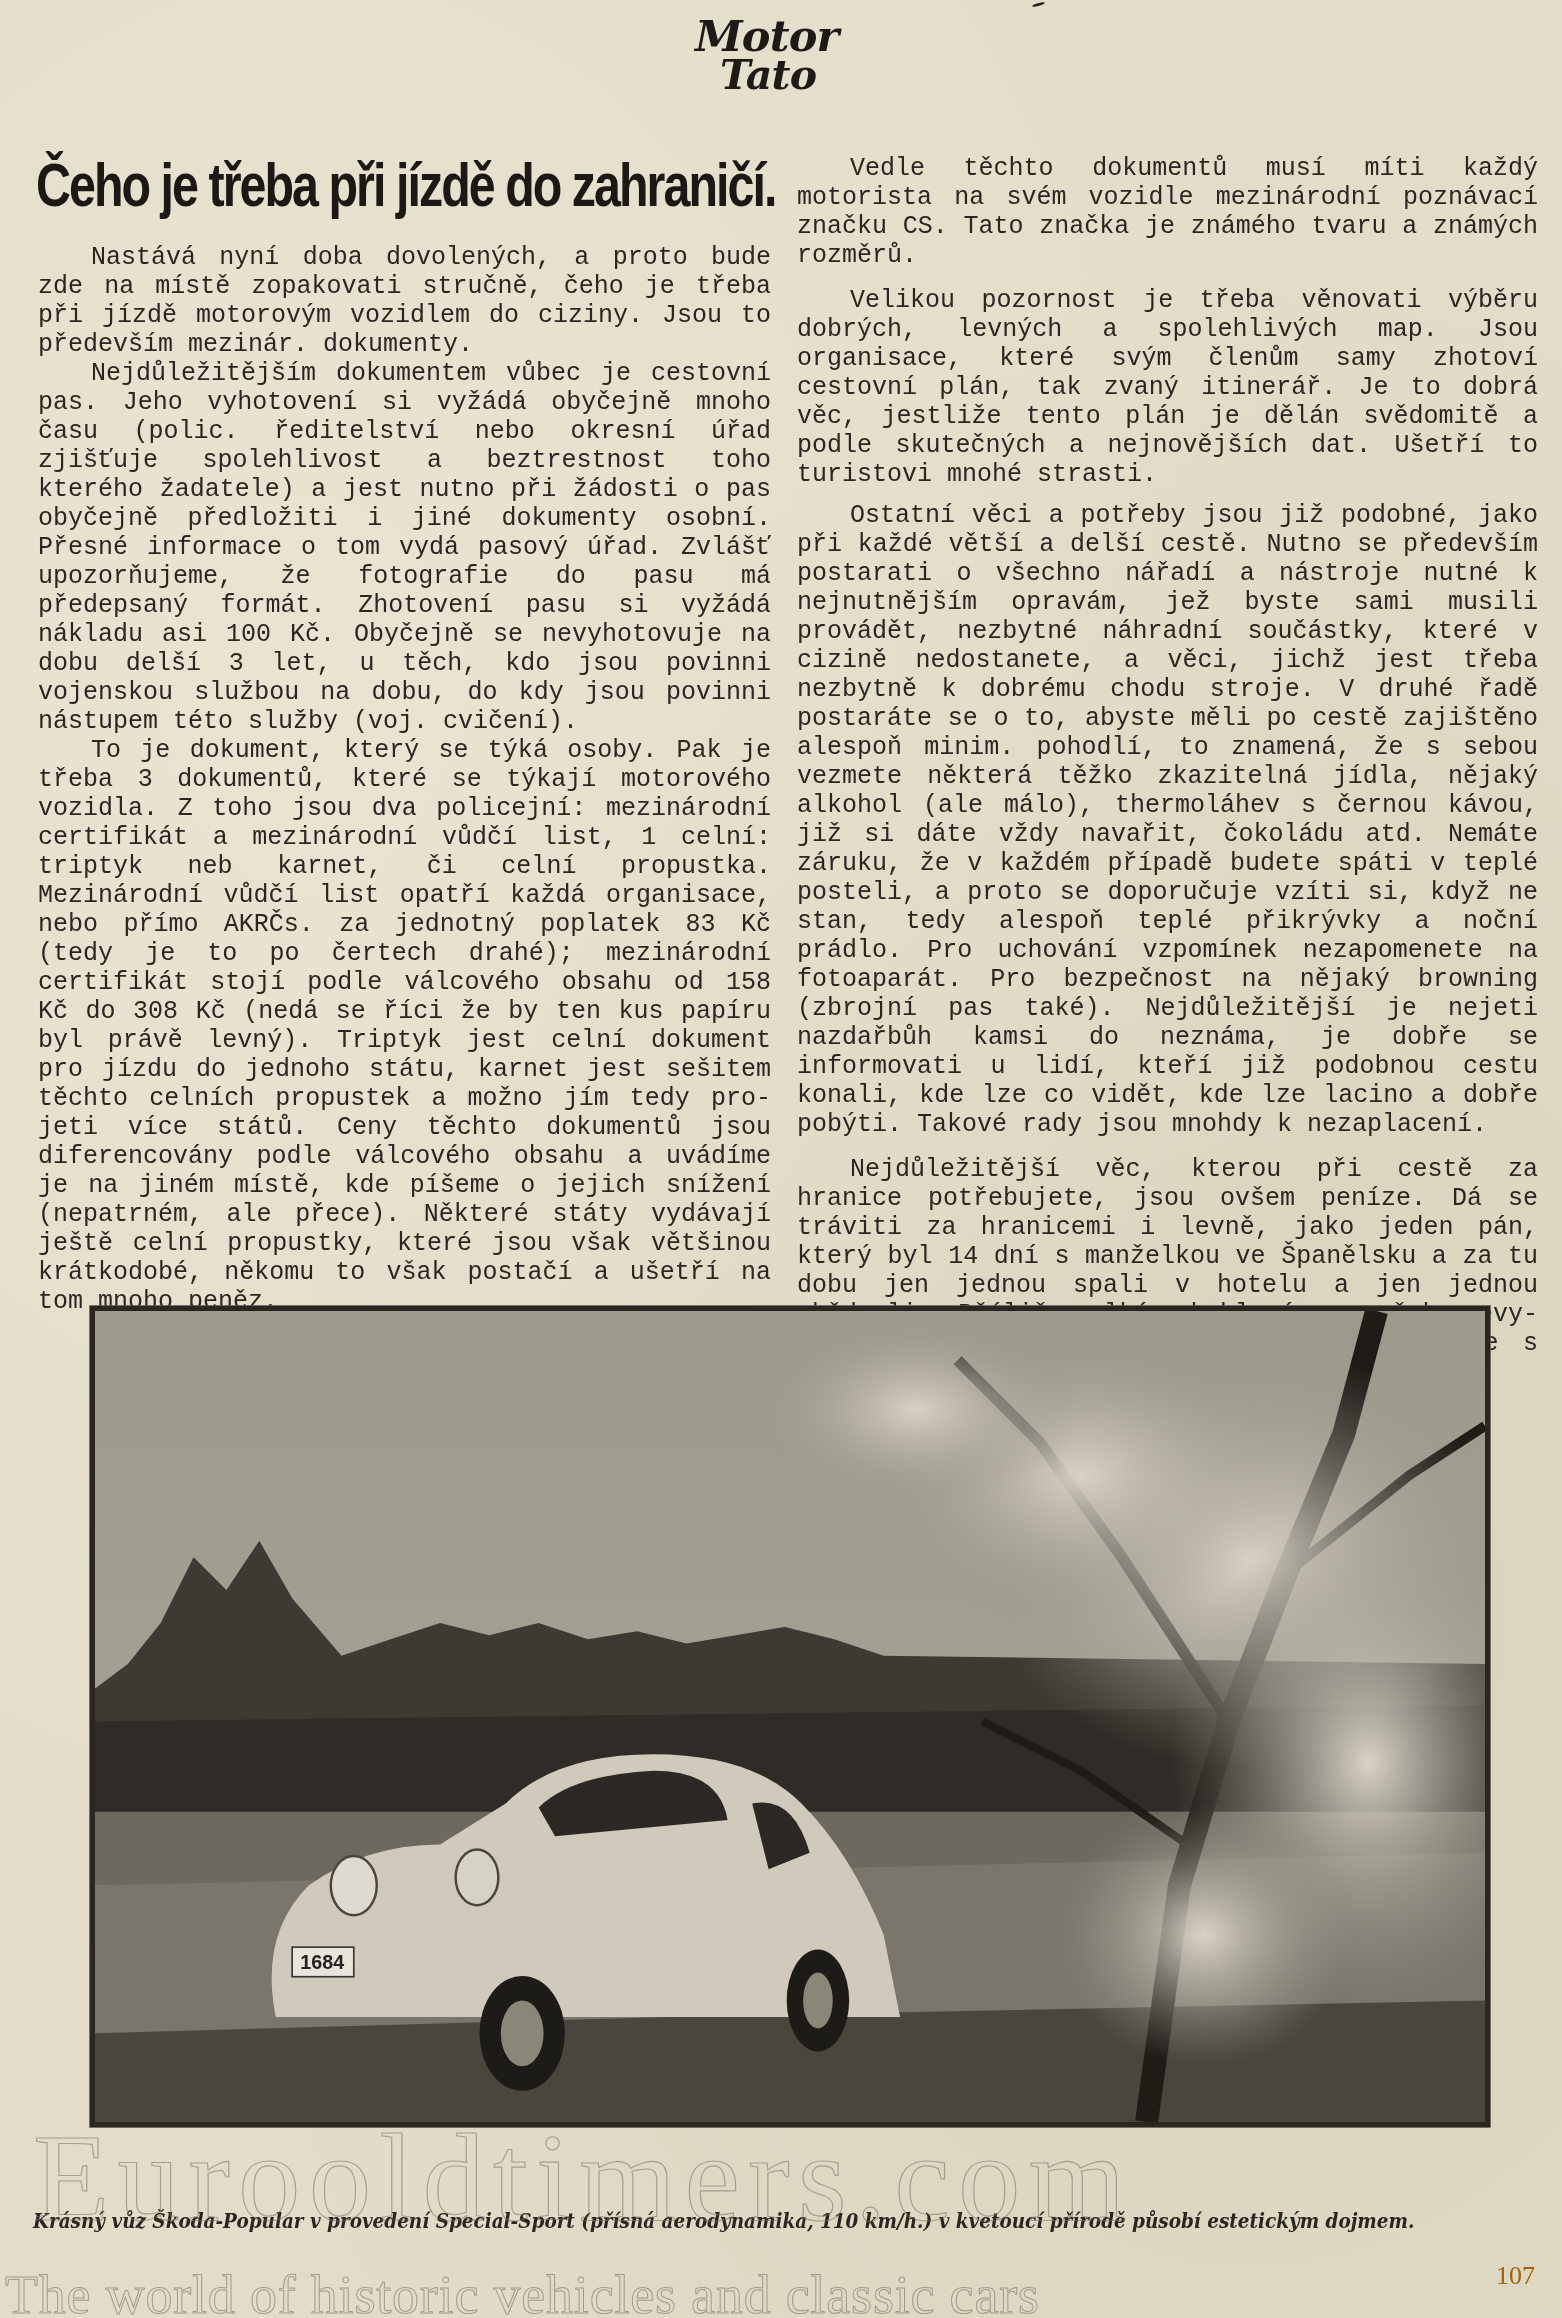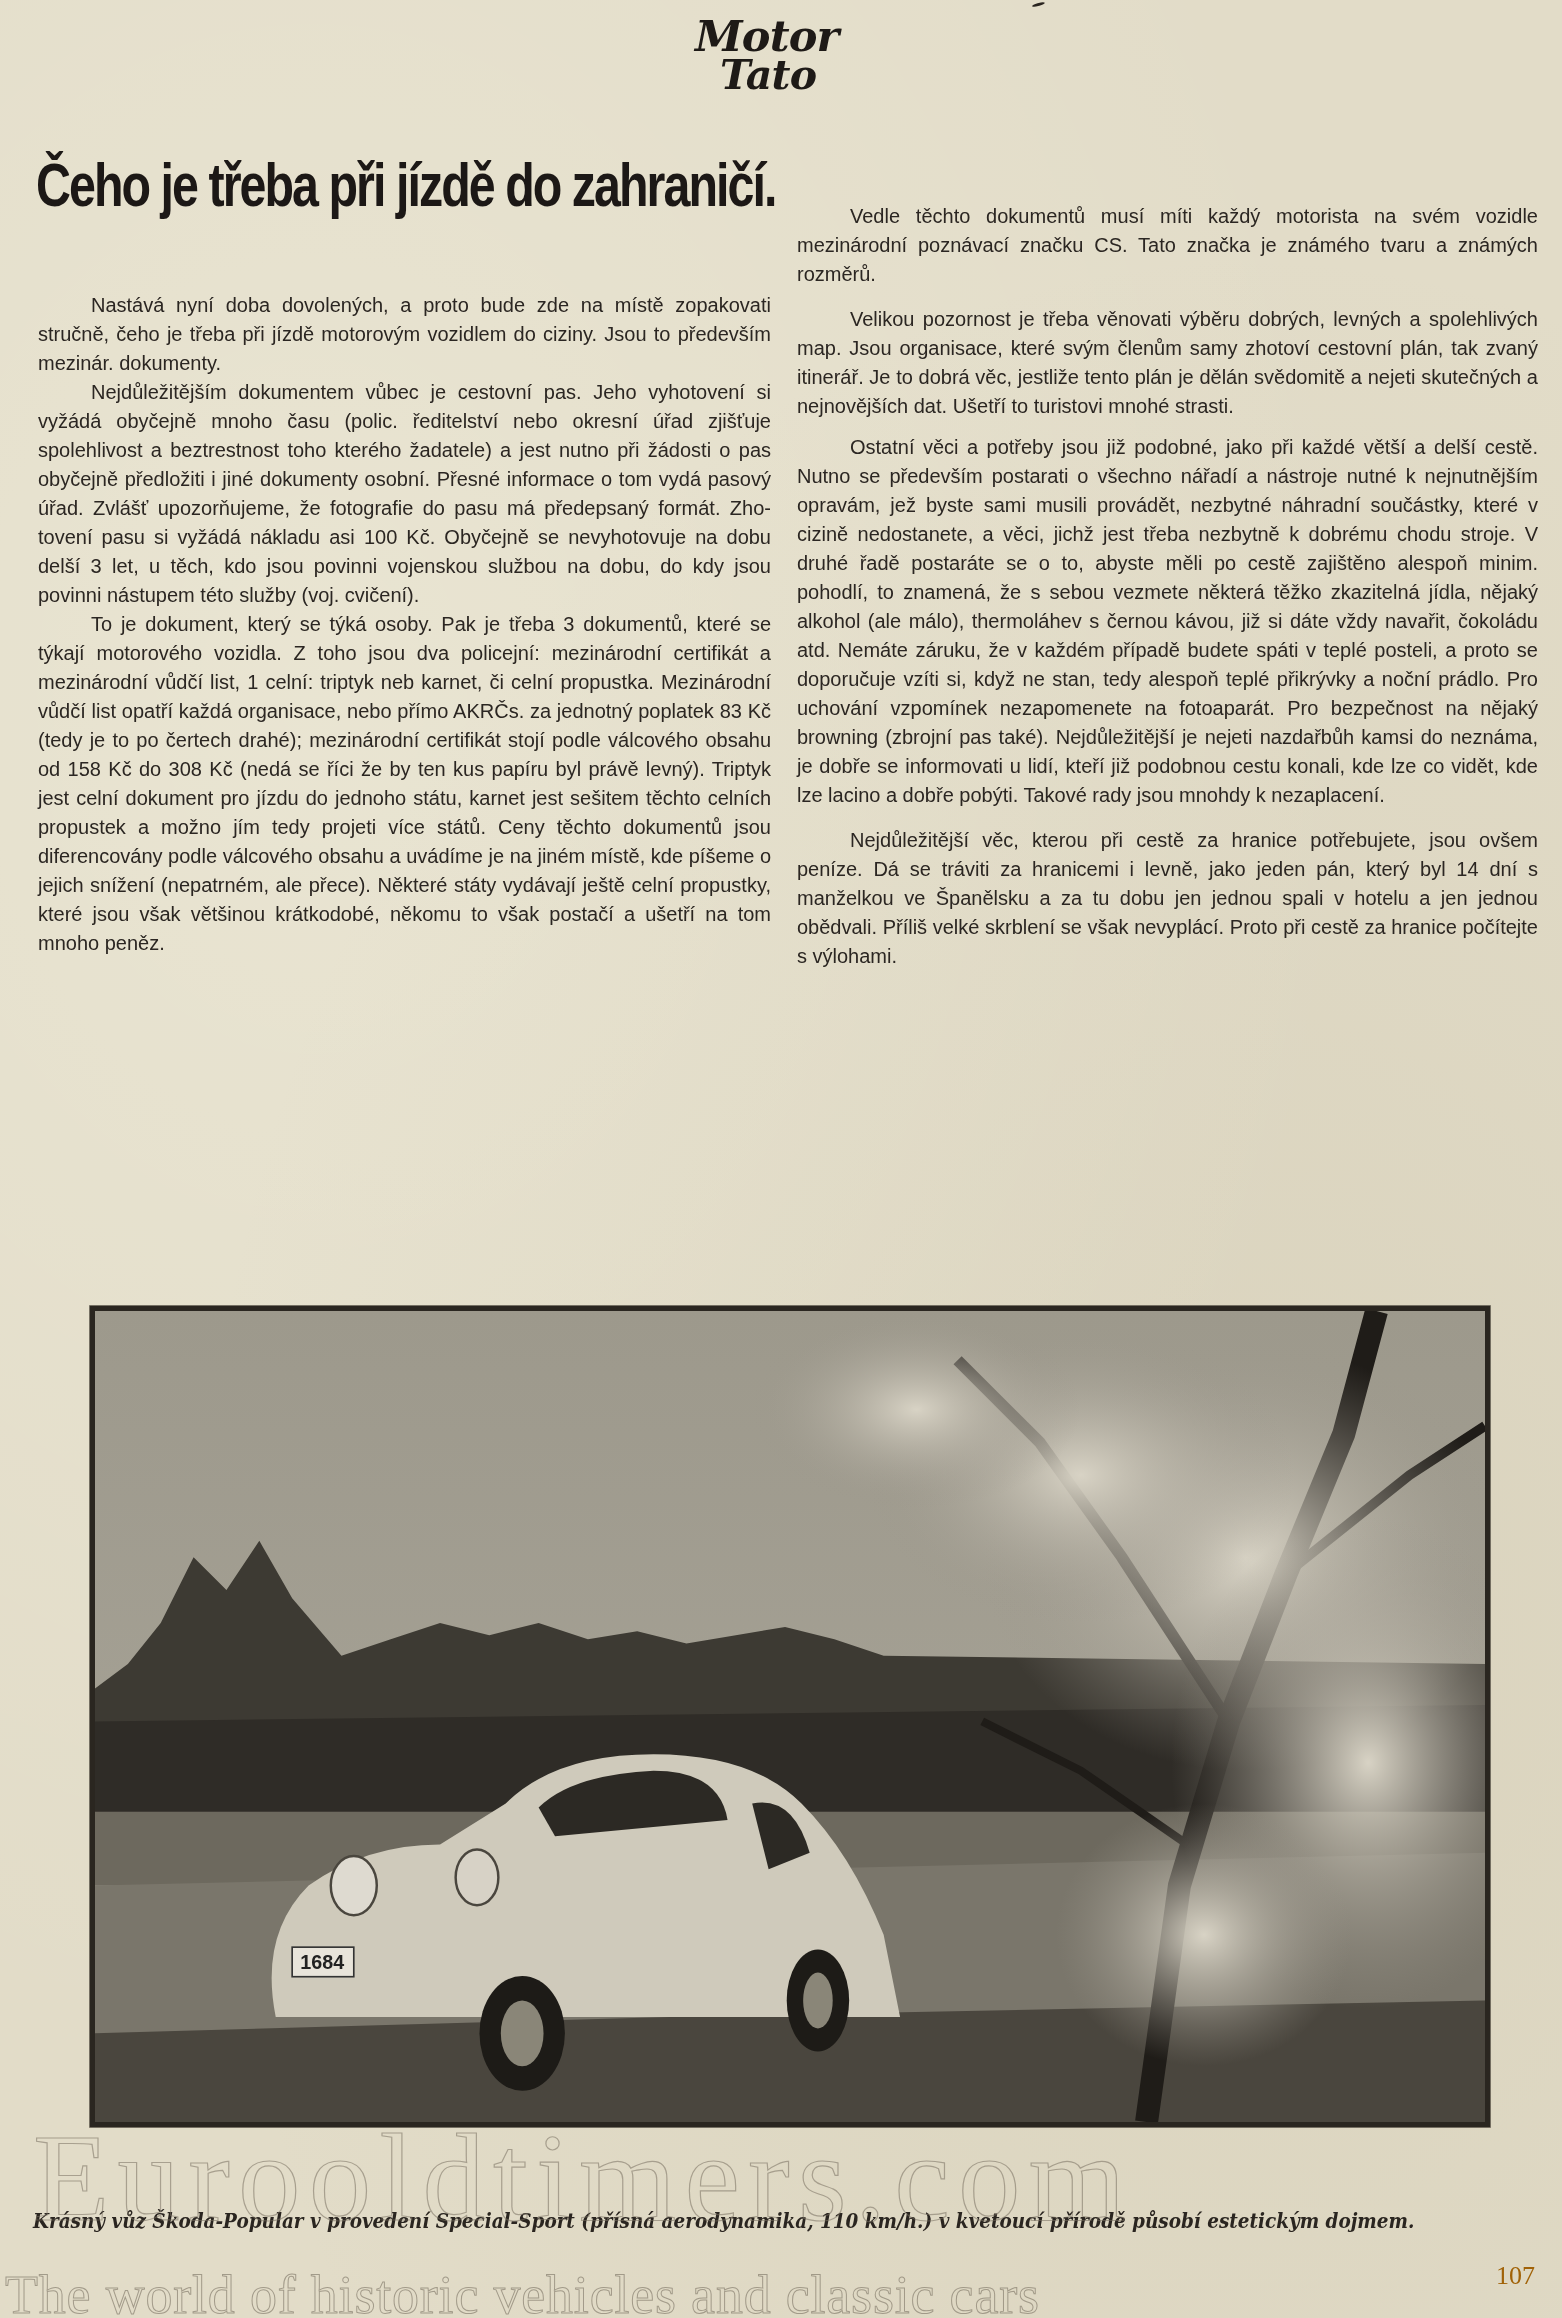--- a/index.html
+++ b/index.html
@@ -23,24 +23,23 @@
 
   .headline {
     position: absolute; left: 36px; top: 154px; width: 723px;
     font-family: "Liberation Sans", "DejaVu Sans", sans-serif; font-weight: bold;
     font-size: 62px; line-height: 1; letter-spacing: -2.5px;
     transform: scaleX(0.78); transform-origin: left top; white-space: nowrap;
     color: #1c1816;
   }
   .col {
     position: absolute; top: 243px;
-    font-size: 20px; line-height: 29px; text-align: justify;
-    font-family: Liberation Sans, sans-serif;
+    font-size: 25px; line-height: 29px; text-align: justify;
+    font-family: Liberation Mono, monospace;
     color: #2b2622;
-    margin-top: 48px;
   }
   .col p { margin: 0; text-indent: 53px; hyphens: manual; }
   .col-left { left: 38px; width: 733px; }
   .col-right { left: 797px; width: 741px; top: 154px; }
   .col-right p.gap { margin-top: 16.4px; }
   .col-right p.gap2 { margin-top: 11.5px; }
 
   .photo-frame {
     position: absolute; left: 90px; top: 1306px; width: 1390px; height: 811px;
     border: 5px solid #2a2620; background: #fca5a5; overflow: hidden;
@@ -78,21 +77,21 @@
 <h1 class="headline" style="margin:0">Čeho je třeba při jízdě do zahraničí.</h1>
 
 <div class="col col-left">
   <p>Nastává nyní doba dovolených, a proto bude zde na místě zopakovati stručně, čeho je třeba při jízdě moto­rovým vozidlem do ciziny. Jsou to především mezinár. dokumenty.</p>
   <p>Nejdůležitějším dokumentem vůbec je cestovní pas. Jeho vyhotovení si vyžádá obyčejně mnoho času (polic. ředitelství nebo okresní úřad zjišťuje spolehlivost a bez­trestnost toho kterého žadatele) a jest nutno při žádosti o pas obyčejně předložiti i jiné dokumenty osobní. Přes­né informace o tom vydá pasový úřad. Zvlášť upozorňu­jeme, že fotografie do pasu má předepsaný formát. Zho­tovení pasu si vyžádá nákladu asi 100 Kč. Obyčejně se nevyhotovuje na dobu delší 3 let, u těch, kdo jsou po­vinni vojenskou službou na dobu, do kdy jsou povinni nástupem této služby (voj. cvičení).</p>
   <p>To je dokument, který se týká osoby. Pak je třeba 3 dokumentů, které se týkají motorového vozidla. Z to­ho jsou dva policejní: mezinárodní certifikát a meziná­rodní vůdčí list, 1 celní: triptyk neb karnet, či celní pro­pustka. Mezinárodní vůdčí list opatří každá organisace, nebo přímo AKRČs. za jednotný poplatek 83 Kč (tedy je to po čertech drahé); mezinárodní certifikát stojí po­dle válcového obsahu od 158 Kč do 308 Kč (nedá se říci že by ten kus papíru byl právě levný). Triptyk jest celní dokument pro jízdu do jednoho státu, karnet jest sešitem těchto celních propustek a možno jím tedy pro­jeti více států. Ceny těchto dokumentů jsou diferenco­vány podle válcového obsahu a uvádíme je na jiném místě, kde píšeme o jejich snížení (nepatrném, ale pře­ce). Některé státy vydávají ještě celní propustky, které jsou však většinou krátkodobé, někomu to však postačí a ušetří na tom mnoho peněz.</p>
 </div>
 
 <div class="col col-right">
   <p>Vedle těchto dokumentů musí míti každý motorista na svém vozidle mezinárodní poznávací značku CS. Tato značka je známého tvaru a známých rozměrů.</p>
-  <p class="gap">Velikou pozornost je třeba věnovati výběru dob­rých, levných a spolehlivých map. Jsou organisace, které svým členům samy zhotoví cestovní plán, tak zvaný iti­nerář. Je to dobrá věc, jestliže tento plán je dělán svě­domitě a nejeti skutečných a nejnovějších dat. Ušetří to turistovi mnohé strasti.</p>
+  <p class="gap">Velikou pozornost je třeba věnovati výběru dob­rých, levných a spolehlivých map. Jsou organisace, které svým členům samy zhotoví cestovní plán, tak zvaný iti­nerář. Je to dobrá věc, jestliže tento plán je dělán svě­domitě a podle skutečných a nejnovějších dat. Ušetří to turistovi mnohé strasti.</p>
   <p class="gap2">Ostatní věci a potřeby jsou již podobné, jako při každé větší a delší cestě. Nutno se především postarati o všechno nářadí a nástroje nutné k nejnutnějším opra­vám, jež byste sami musili provádět, nezbytné náhradní součástky, které v cizině nedostanete, a věci, jichž jest třeba nezbytně k dobrému chodu stroje. V druhé řadě postaráte se o to, abyste měli po cestě zajištěno alespoň minim. pohodlí, to znamená, že s sebou vezmete některá těžko zkazitelná jídla, nějaký alkohol (ale málo), thermo­láhev s černou kávou, již si dáte vždy navařit, čokoládu atd. Nemáte záruku, že v každém případě budete spáti v teplé posteli, a proto se doporučuje vzíti si, když ne stan, tedy alespoň teplé přikrývky a noční prádlo. Pro uchování vzpomínek nezapomenete na fotoaparát. Pro bezpečnost na nějaký browning (zbrojní pas také). Nej­důležitější je nejeti nazdařbůh kamsi do neznáma, je dobře se informovati u lidí, kteří již podobnou cestu konali, kde lze co vidět, kde lze lacino a dobře pobýti. Takové rady jsou mnohdy k nezaplacení.</p>
   <p class="gap">Nejdůležitější věc, kterou při cestě za hranice po­třebujete, jsou ovšem peníze. Dá se tráviti za hranicemi i levně, jako jeden pán, který byl 14 dní s manželkou ve Španělsku a za tu dobu jen jednou spali v hotelu a jen jednou obědvali. Příliš velké skrblení se však nevy­plácí. Proto při cestě za hranice počítejte s výlohami.</p>
 </div>
 
 <div class="photo-frame">
   <svg viewBox="0 0 1692 988" preserveAspectRatio="none">
     <defs>
       <linearGradient id="sky" x1="0" y1="0" x2="0" y2="1">
         <stop offset="0" stop-color="#9d998c"></stop>
         <stop offset="1" stop-color="#aaa69a"></stop>

